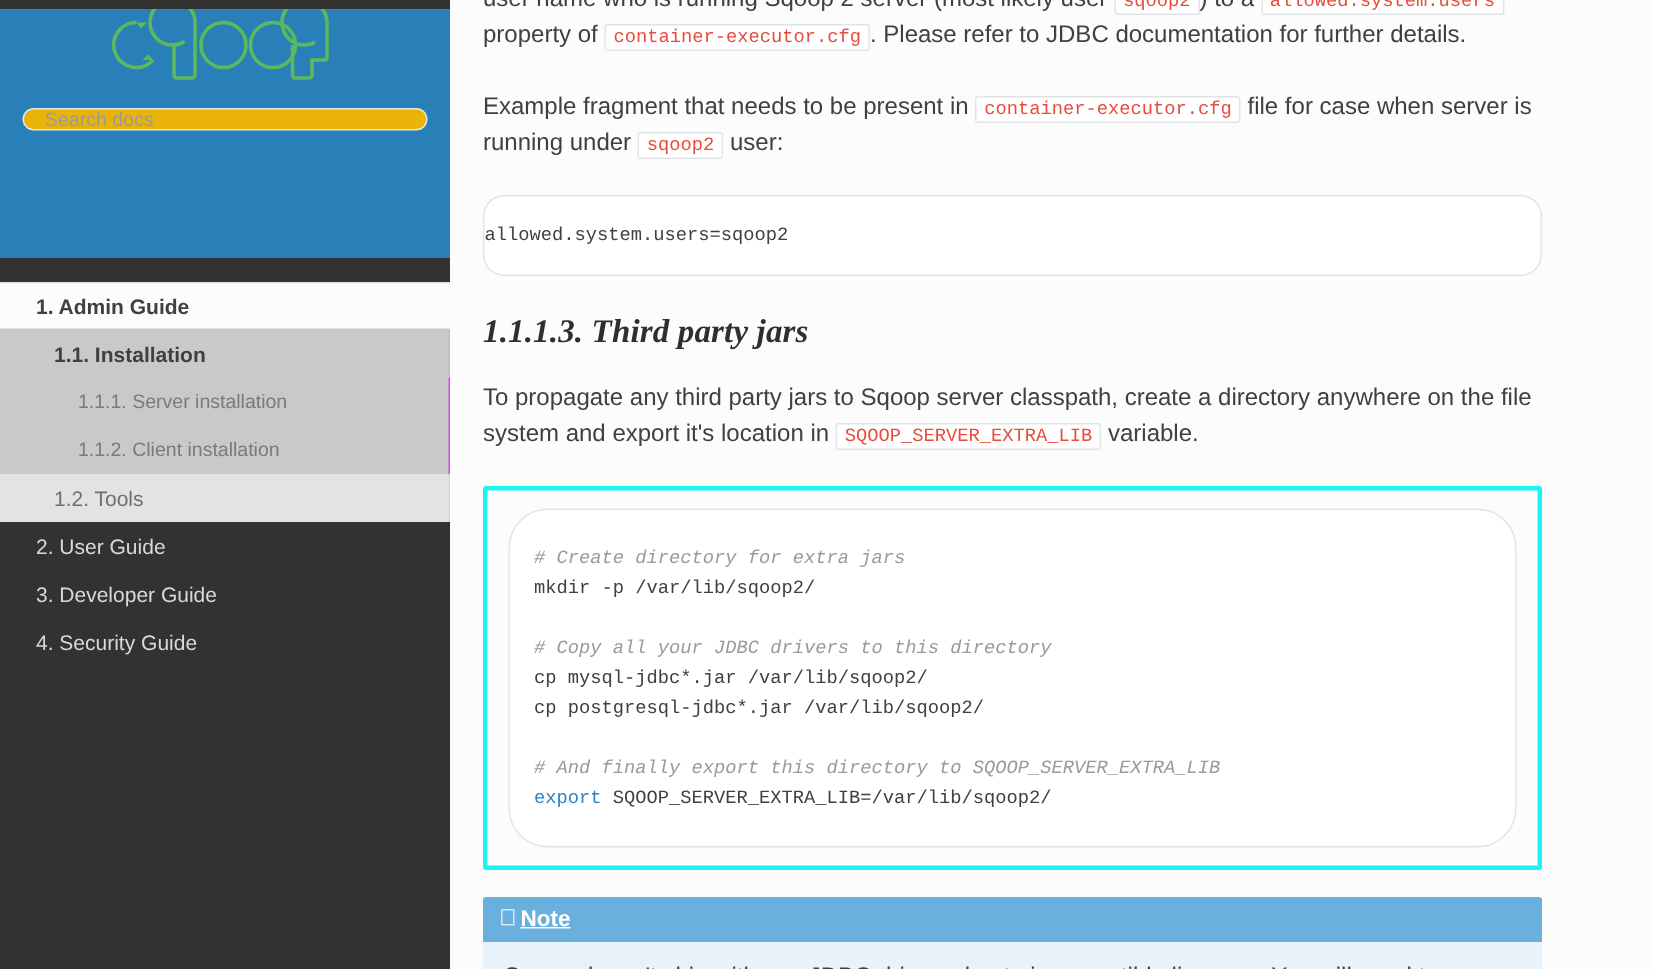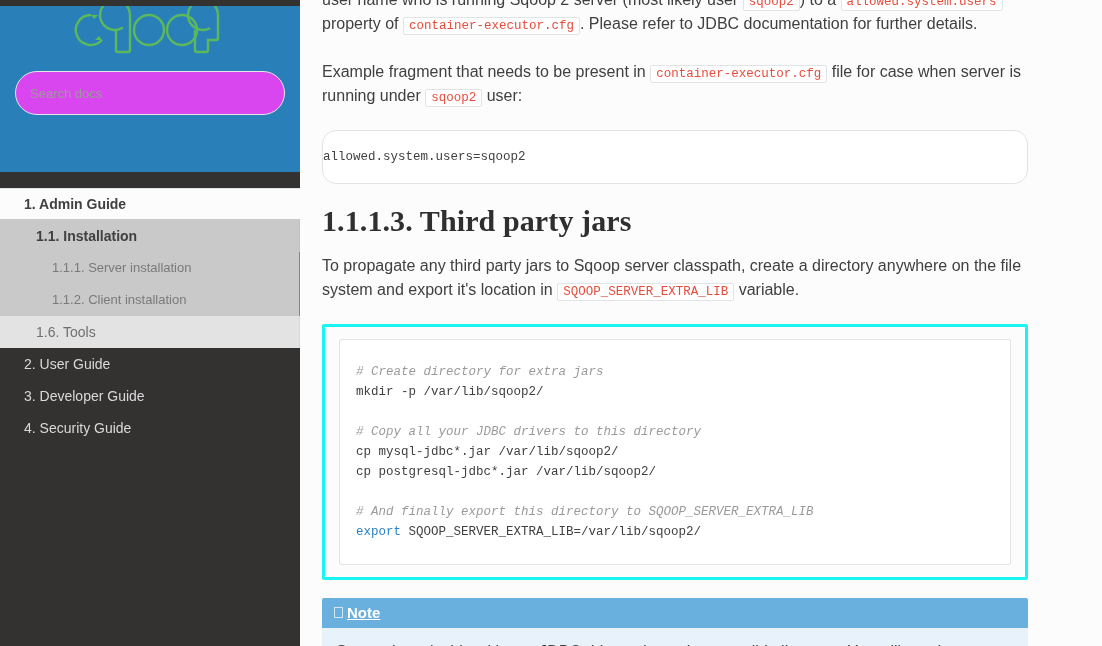--- a/index.html
+++ b/index.html
@@ -62,24 +62,24 @@
     text-align: center;
     height: 56px;
   }
   .search-wrap {
     padding: 0 15px;
     margin-top: 9px;
   }
   .search-input {
     width: 100%;
     box-sizing: border-box;
-    height: 44px;
+    height: 15px;
     border-radius: 50px;
     border: 1px solid #e6e6e6;
-    background: #d946ef;
+    background: #eab308;
     padding: 0 14px;
     font-size: 13px;
     color: #333;
     font-family: "Liberation Sans", sans-serif;
     outline: none;
   }
   .search-input::placeholder { color: #9b9b9b; }
 
   .nav-divider {
     height: 16px;
@@ -180,26 +180,27 @@
     background: #fff;
     border: 1px solid #e1e4e5;
     padding: 1px 5px 1px 5px;
     border-radius: 2px;
     white-space: nowrap;
     line-height: 1;
   }
 
   h2.section {
     font-family: "Liberation Serif", serif;
-    font-size: 30px;
+    font-size: 22px;
     font-weight: bold;
     color: #2f2f2f;
     margin: 0 0 20px 0;
     line-height: 26px;
     letter-spacing: 0.1px;
+    font-style: italic;
   }
 
   .codeblock {
     background: #ffffff;
     border: 1px solid #e1e4e5;
     border-radius: 2px;
     padding: 12px 12px 12px 14px;
     margin: 0 0 24px 0;
     font-family: "Liberation Mono", monospace;
     font-size: 12.5px;
@@ -214,20 +215,21 @@
   .highlight-box {
     border: 3px solid #19f5f5;
     border-radius: 2px;
     padding: 12px 14px 12px 14px;
     margin: 0 0 18px 0;
     box-sizing: border-box;
   }
   .highlight-box .codeblock {
     margin-bottom: 0;
     padding: 22px 14px 22px 16px;
+    border-radius: 26px;
   }
 
   .note {
     margin: 0 0 18px 0;
     background: #e7f2fa;
     border-radius: 2px;
     overflow: hidden;
   }
   .note-title {
     background: #6ab0de;
@@ -304,21 +306,21 @@
       <div class="nav-item lvl2 current">
         <span>1.1. Installation</span>
       </div>
       <div class="nav-item lvl3">
         <span>1.1.1. Server installation</span>
       </div>
       <div class="nav-item lvl3">
         <span>1.1.2. Client installation</span>
       </div>
       <div class="nav-item lvl2 plain">
-        <span>1.6. Tools</span>
+        <span>1.2. Tools</span>
       </div>
       <div class="nav-item lvl1">
         <span>2. User Guide</span>
       </div>
       <div class="nav-item lvl1">
         <span>3. Developer Guide</span>
       </div>
       <div class="nav-item lvl1">
         <span>4. Security Guide</span>
       </div>

